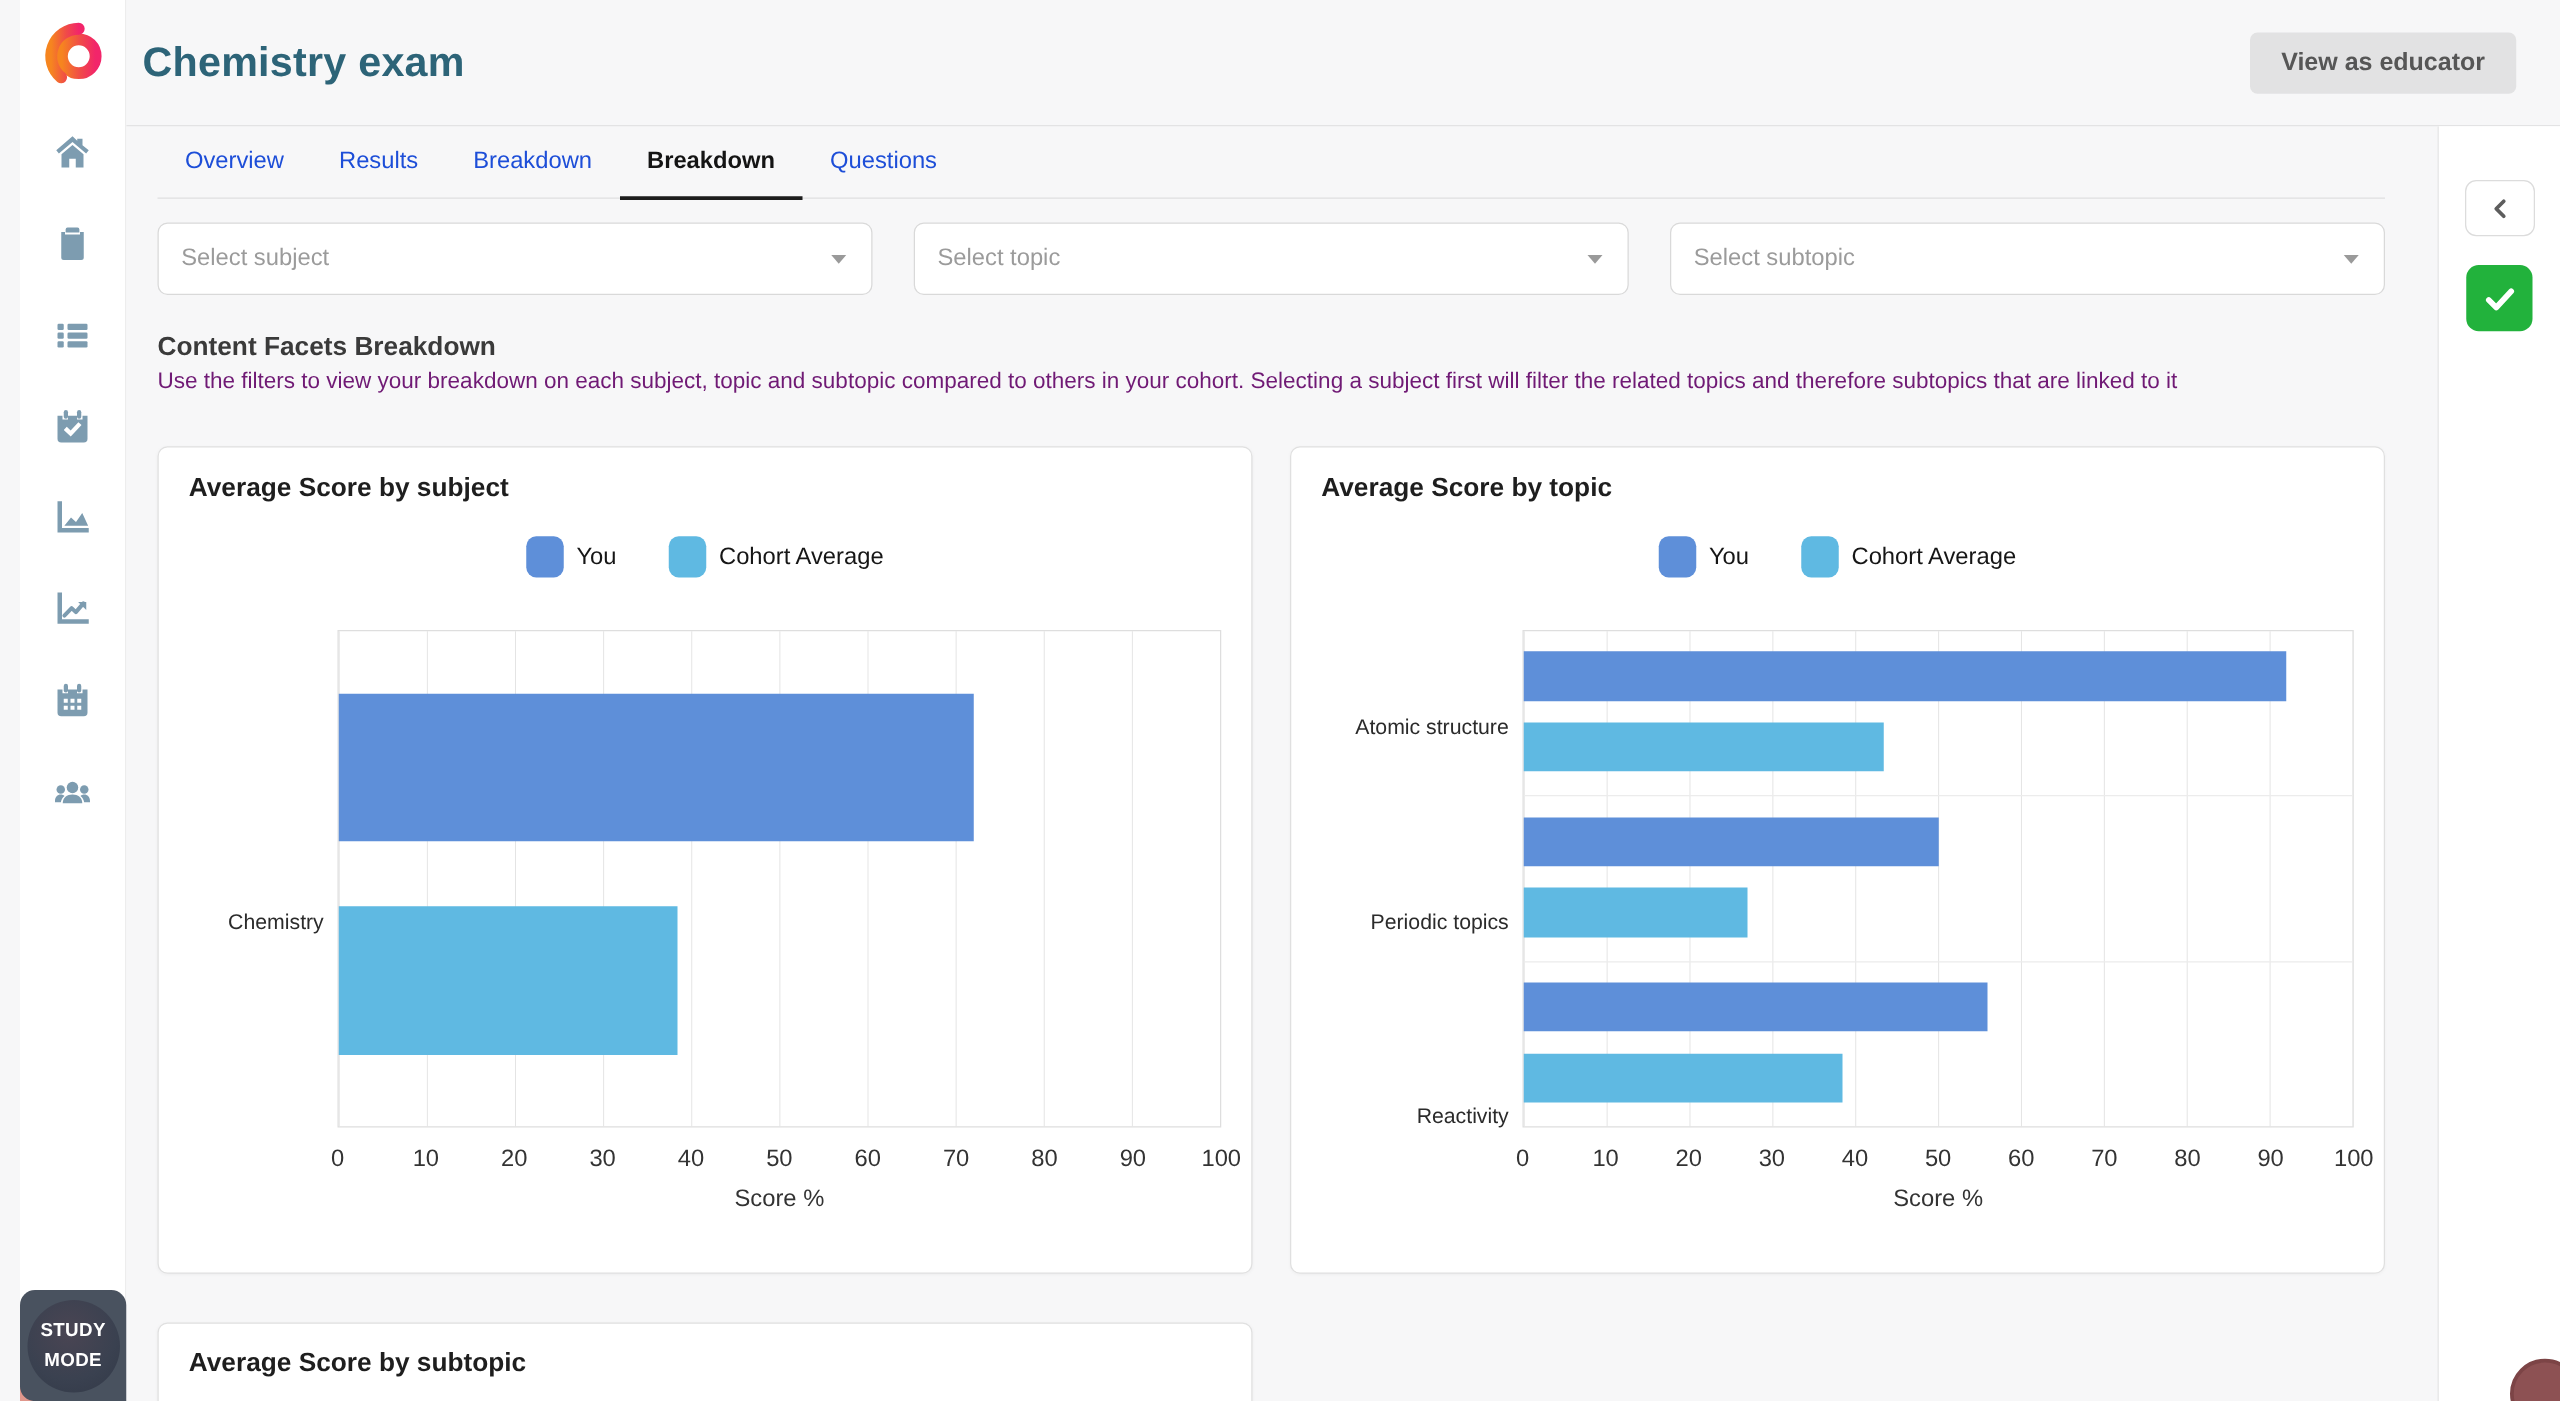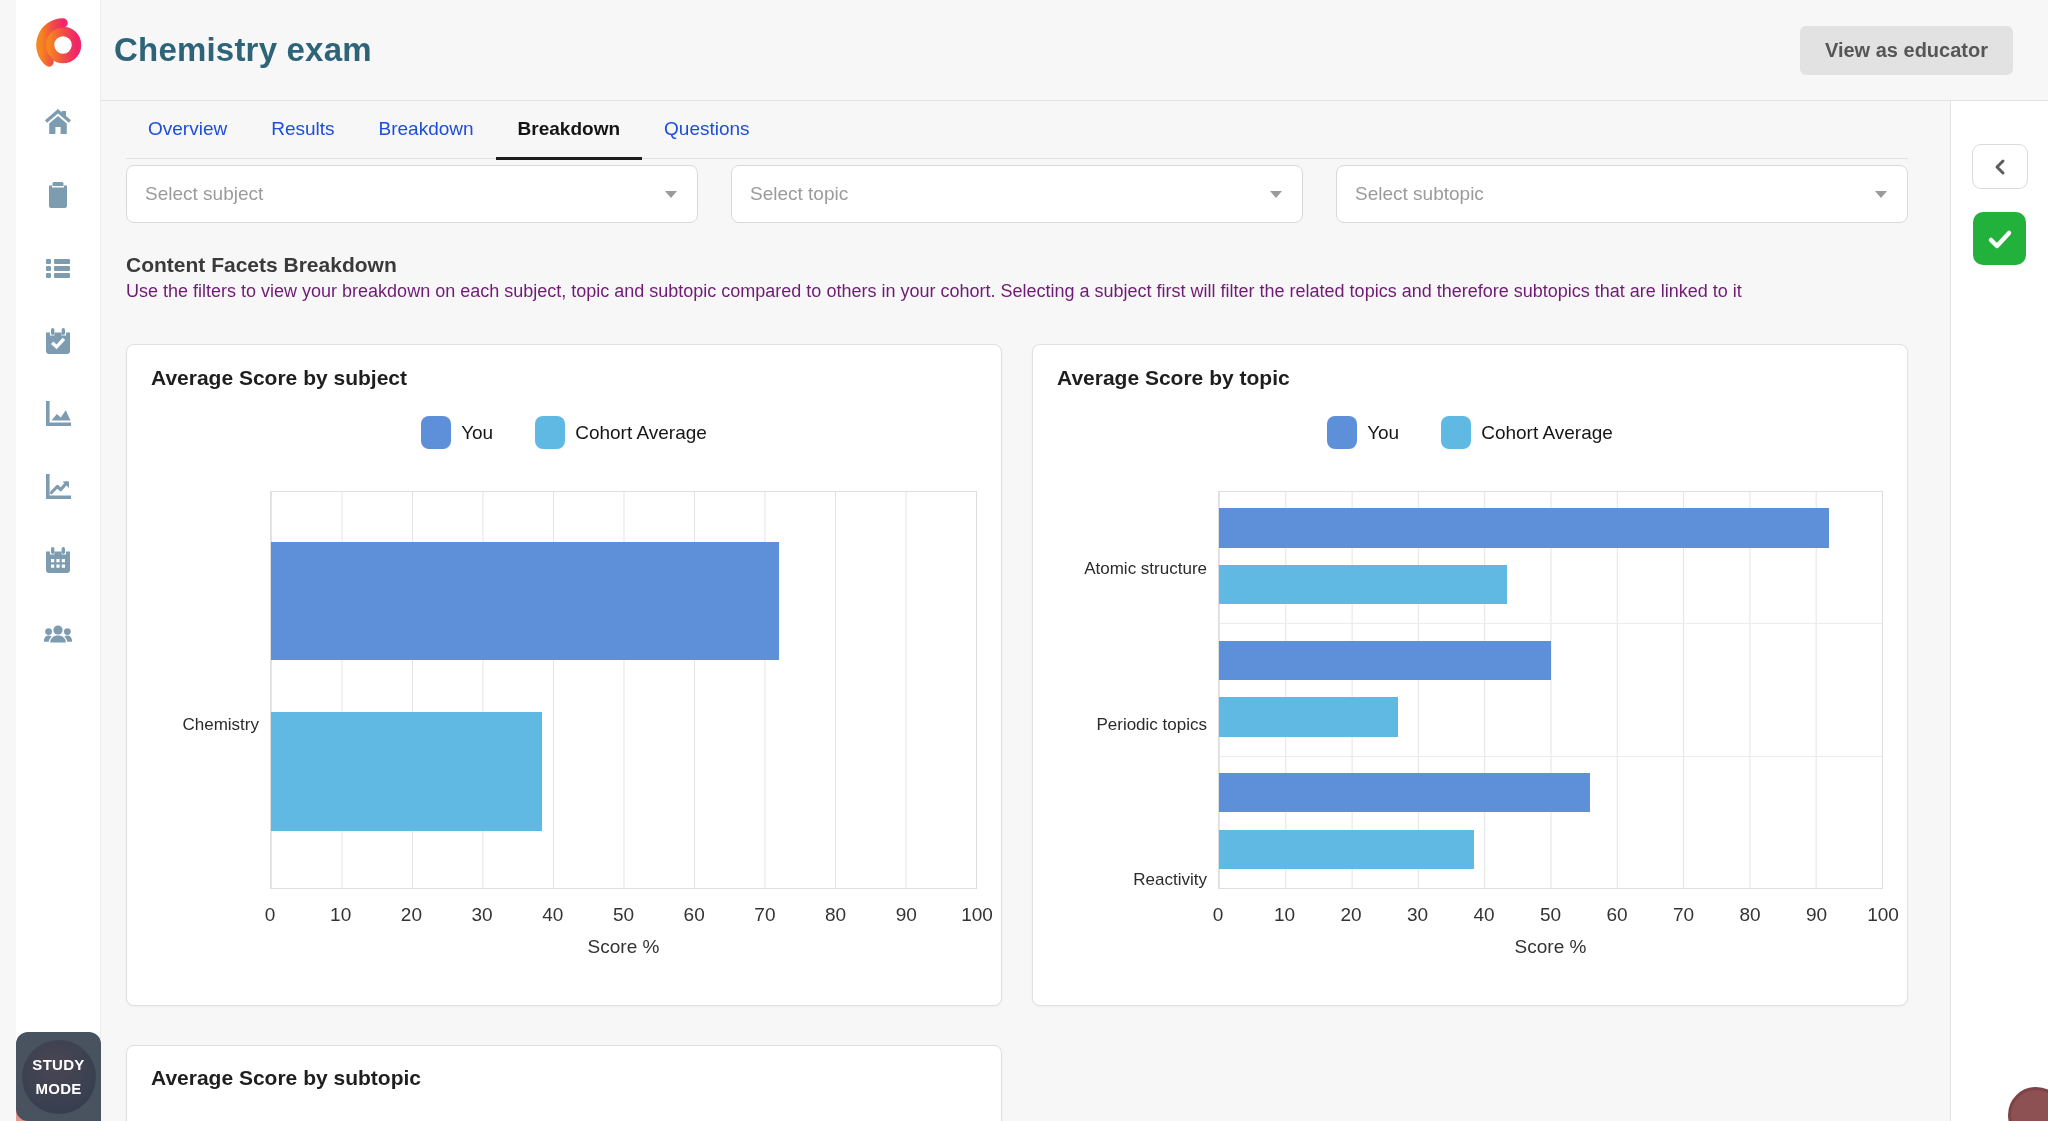--- a/index.html
+++ b/index.html
@@ -33,21 +33,21 @@
   .collapse-btn { width:56px; height:45px; background:#ffffff; border:1px solid #dcdcdc; border-radius:9px; }
   .confirm-btn { width:53px; height:53px; background:#22b23c; border:none; border-radius:10px; }
   .corner-blob { position:absolute; right:-16px; bottom:-22px; width:56px; height:56px; border-radius:50%; background:#8d5153; border:3px solid #7c4446; }
 
   
   .tabbar { display:flex; align-items:stretch; height:58px; border-bottom:1px solid #e0e0e0; }
   .tab { display:flex; align-items:center; padding:0 22px; font-size:19px; color:#1d4ed8; cursor:pointer; border-bottom:3px solid transparent; margin-bottom:-2px; }
   .tab.active { color:#141414; font-weight:700; border-bottom-color:#1d1d1d; }
 
   
-  .filters { margin-top:6px; display:flex; gap:33px; }
+  .filters { margin-top:19px; display:flex; gap:33px; }
   .select { flex:1; height:58px; background:#ffffff; border:1px solid #d9d9d9; border-radius:8px; display:flex; align-items:center; justify-content:space-between; padding:0 20px 0 18px; cursor:pointer; }
   .select-placeholder { font-size:19px; color:#9b9b9b; }
   .caret { width:0; height:0; border-left:6px solid transparent; border-right:6px solid transparent; border-top:7px solid #9a9a9a; }
 
   
   .section-heading { margin-top:30px; font-size:21px; font-weight:700; color:#3a3a3a; }
   .section-desc { margin-top:4px; font-size:18px; color:#701a75; }
 
   
   .cards-row { margin-top:42px; display:flex; gap:30px; }

